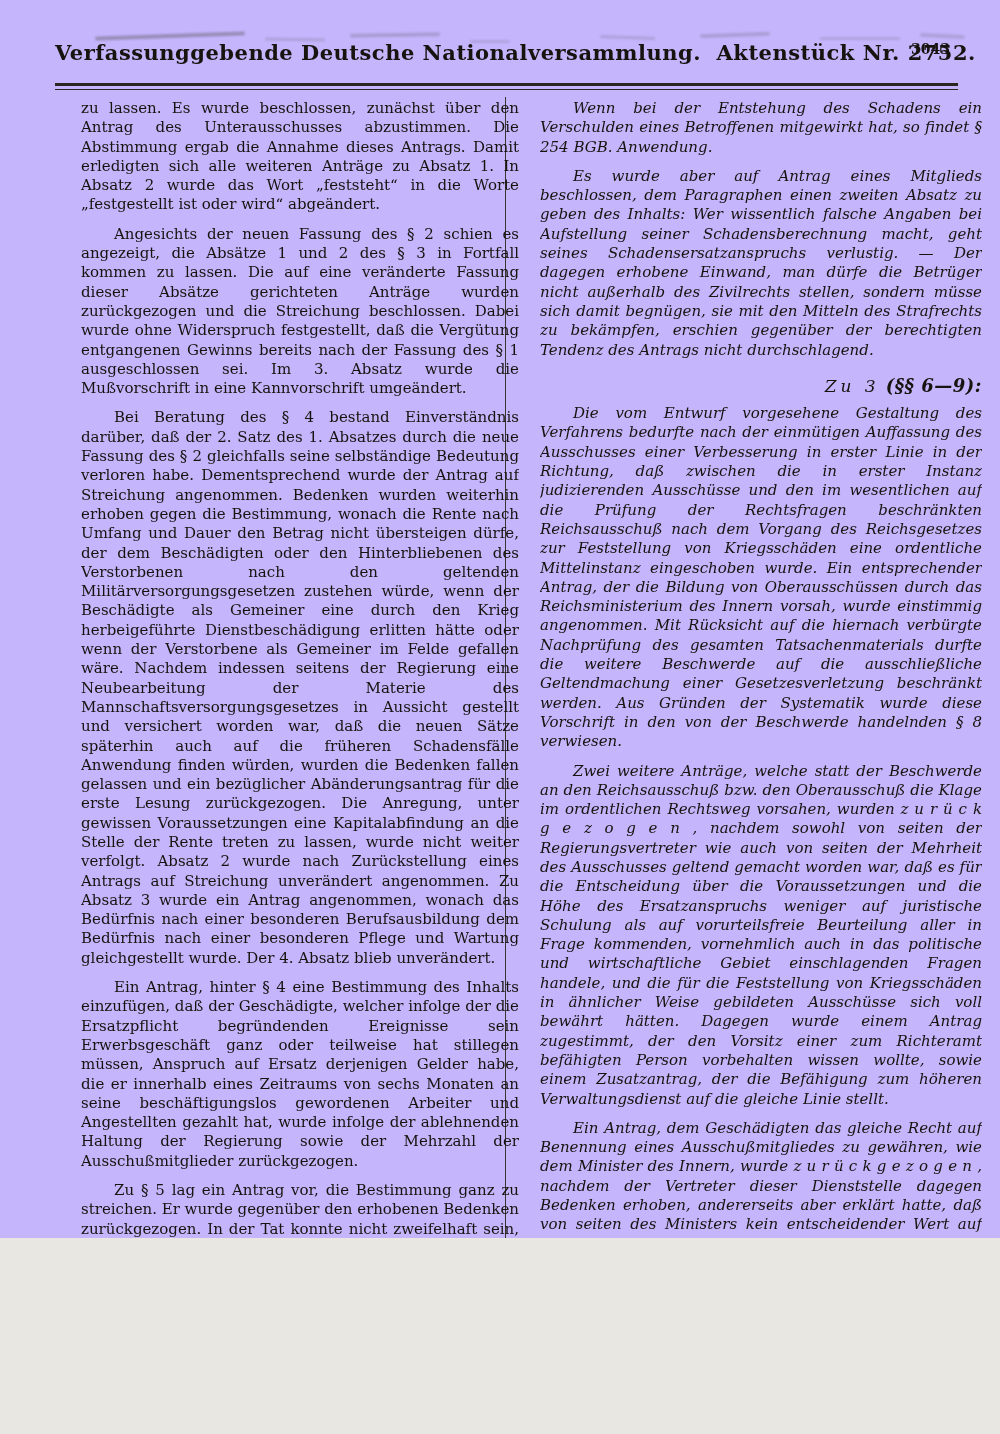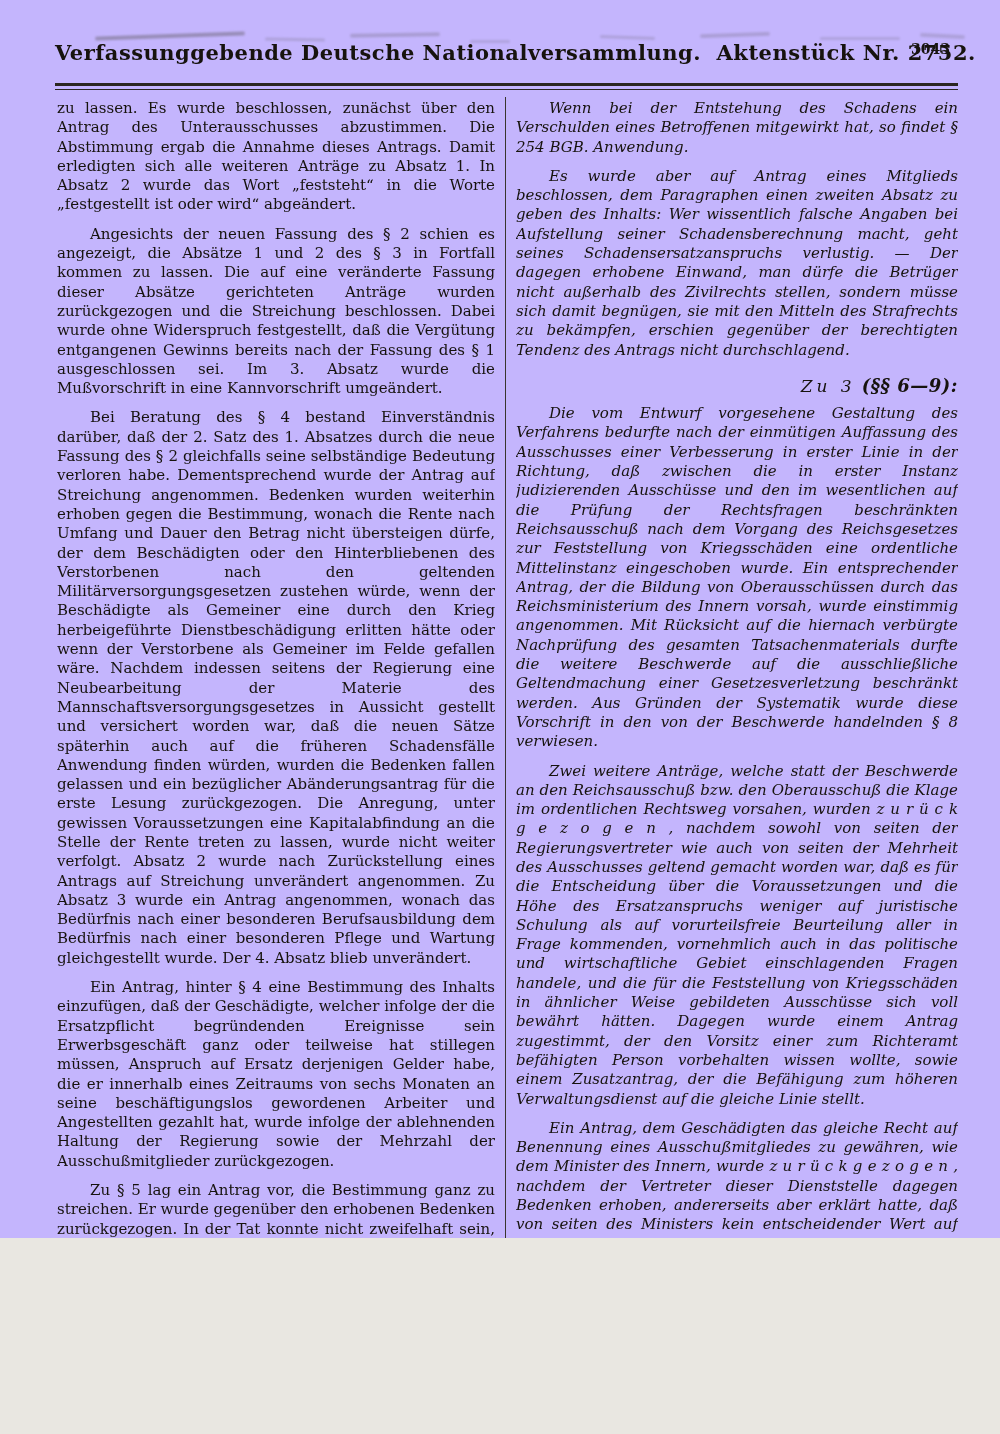--- a/index.html
+++ b/index.html
@@ -10,21 +10,21 @@
   .noise{position:absolute;background:rgba(70,65,58,.35);filter:blur(1.2px);border-radius:2px;}
 
   
   .header{position:absolute;top:40px;left:55px;width:903px;height:36px;}
   .header-title{position:absolute;left:0;right:95px;text-align:center;font-size:21px;font-weight:bold;letter-spacing:.5px;white-space:nowrap;}
   .page-number{position:absolute;right:8px;top:1px;font-size:14px;font-weight:bold;}
   .rule-a{position:absolute;top:83px;left:55px;width:903px;height:3px;background:#2b2620;}
   .rule-b{position:absolute;top:89px;left:55px;width:903px;height:1px;background:#2b2620;}
 
   
-  .col{position:absolute;top:99px;font-size:15px;line-height:19.3px;text-align:justify;overflow:hidden;}
+  .col{position:absolute;top:99px;font-size:15px;line-height:19.3px;text-align:justify;overflow:hidden;margin-left:24px;}
   .col-left{left:57px;width:438px;height:1245px;}
   .col-right{left:516px;width:442px;height:1245px;font-style:italic;}
   .divider{position:absolute;top:97px;left:505px;width:1px;height:1242px;background:#3a352e;}
 
   p.para{margin:0 0 0 0;padding:0;}
   p.para + p.para{margin-top:10px;}
   p.indent{text-indent:2.2em;}
 
   h3.section{margin:16px 0 8px 0;text-align:right;font-size:17px;font-weight:normal;}
   h3.section .lead{letter-spacing:4px;margin-right:6px;}

